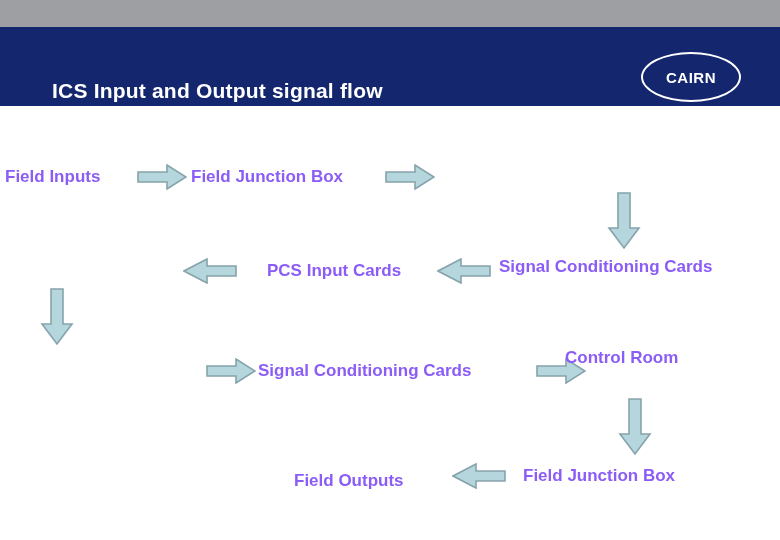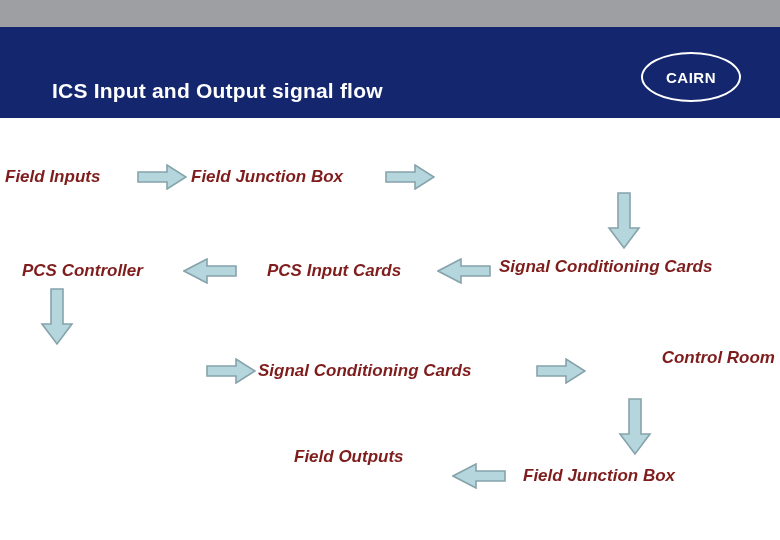--- a/index.html
+++ b/index.html
@@ -18,21 +18,21 @@
   
   #top-gray-bar {
     position: absolute;
     left: 0; top: 0;
     width: 780px; height: 27px;
     background: #9d9fa2;
   }
   #title-bar {
     position: absolute;
     left: 0; top: 27px;
-    width: 780px; height: 91px;
+    width: 780px; height: 79px;
     background: #13266e;
   }
   #page-title {
     position: absolute;
     left: 52px;
     top: 52px;
     font-size: 21px;
     font-weight: bold;
     color: #ffffff;
     letter-spacing: 0.2px;
@@ -72,30 +72,29 @@
   #diagram {
     position: absolute;
     left: 0;
     top: 106px;
     width: 780px;
     height: 434px;
   }
 
   .node-label {
     position: absolute;
-    color: #7f1d1d;
+    color: #8b5cf6;
     font-size: 17px;
     font-weight: bold;
     white-space: nowrap;
     line-height: 21px;
-    font-style: italic;
   }
   .node-label.two-line {
     white-space: normal;
-    text-align: right;
+    text-align: left;
     line-height: 24px;
   }
 
   
   .arrow {
     position: absolute;
   }
   .arrow svg { display: block; }
 
   
@@ -123,21 +122,21 @@
   #label-pcs-output-cards    { left: 5px;   top: 254px; }
   #arrow-r3-a                { left: 206px; top: 252px; }
   #label-scc-2               { left: 258px; top: 254px; }
   #arrow-r3-b                { left: 536px; top: 252px; }
   #label-crmp-2              { left: 565px; top: 240px; width: 210px; }
 
   
   #arrow-v3                  { left: 618px; top: 292px; }
 
   
-  #label-field-outputs       { left: 294px; top: 340px; }
+  #label-field-outputs       { left: 294px; top: 364px; }
   #arrow-r4-a                { left: 452px; top: 357px; }
   #label-field-junction-box2 { left: 523px; top: 359px; }
 </style>
 </head>
 <body>
 
 <div id="top-gray-bar"></div>
 
 <div id="title-bar">
   <div id="page-title">ICS Input and Output signal flow</div>
@@ -166,21 +165,20 @@
     </svg>
   </div>
 
 
   <div class="arrow" id="arrow-v1">
     <svg width="34" height="58" viewBox="0 0 34 58">
       <polygon points="11,1 23,1 23,36 32,36 17,56 2,36 11,36" fill="#b6d6de" stroke="#85a3ab" stroke-width="1.6"></polygon>
     </svg>
   </div>
 
-  <div class="node-label" id="label-pcs-controller">PCS Controller</div>
 
   <div class="arrow" id="arrow-r2-a">
     <svg width="54" height="26" viewBox="0 0 54 26">
       <polygon points="53,8 24,8 24,1 1,13 24,25 24,18 53,18" fill="#b6d6de" stroke="#85a3ab" stroke-width="1.6"></polygon>
     </svg>
   </div>
 
   <div class="node-label" id="label-pcs-input-cards">PCS Input Cards</div>
 
   <div class="arrow" id="arrow-r2-b">

